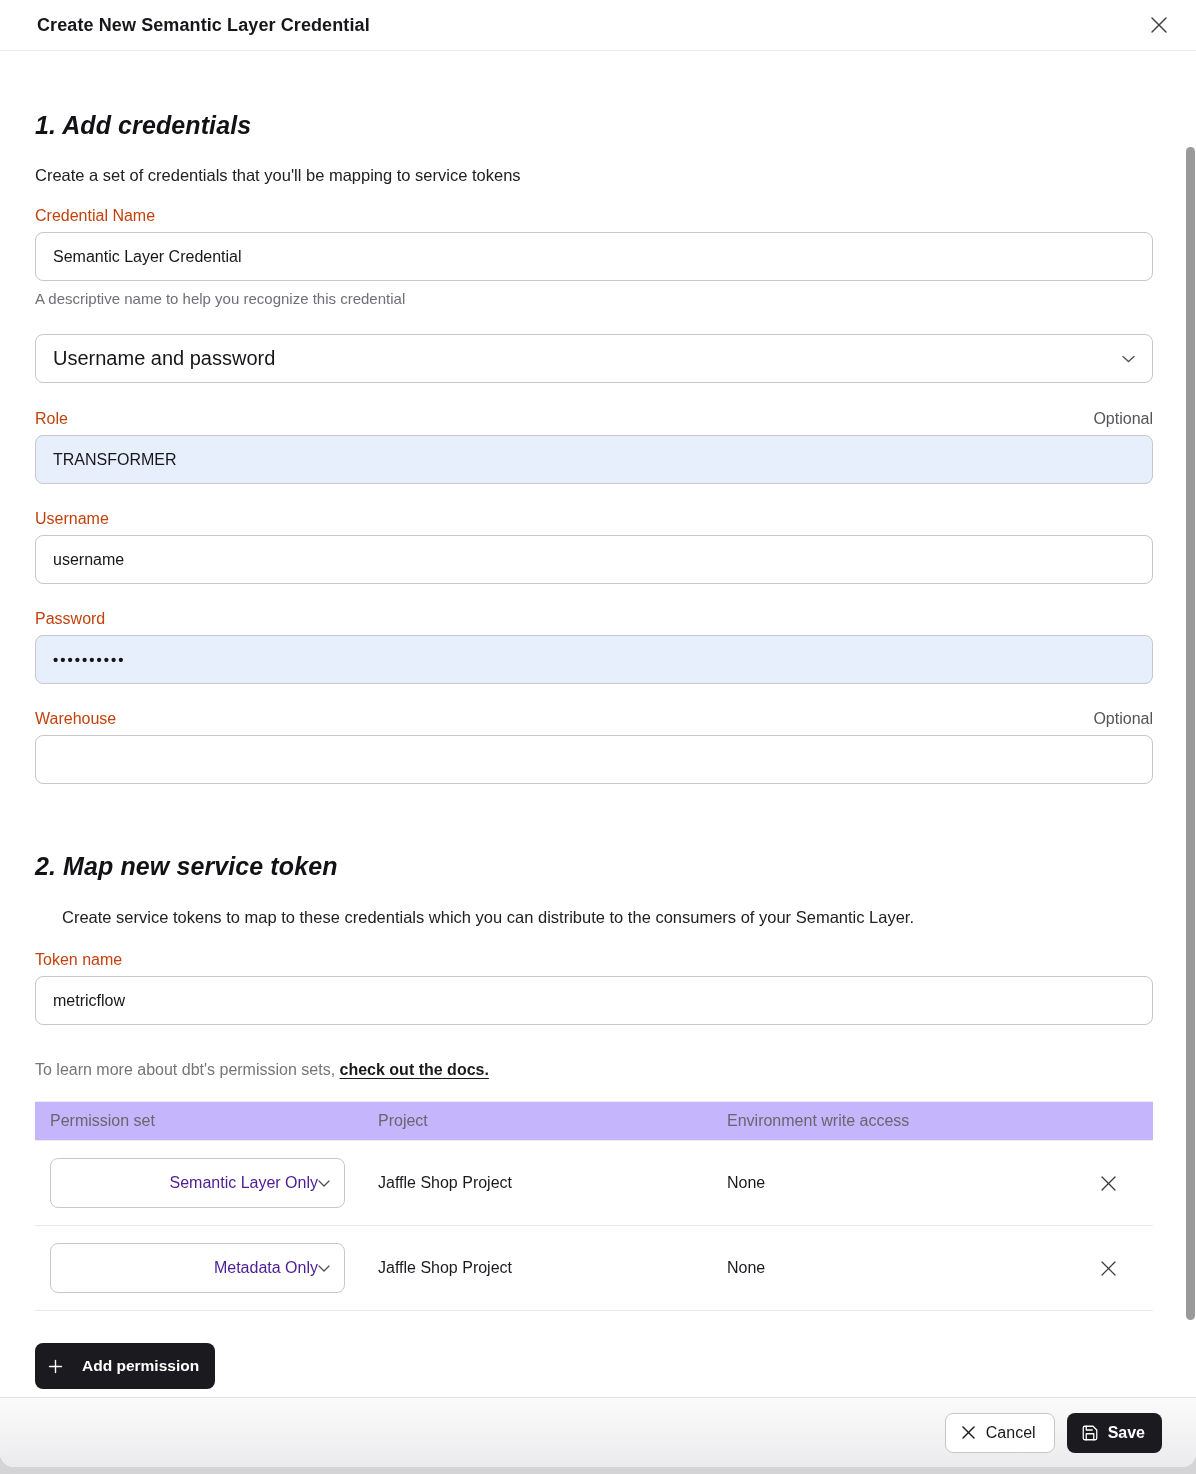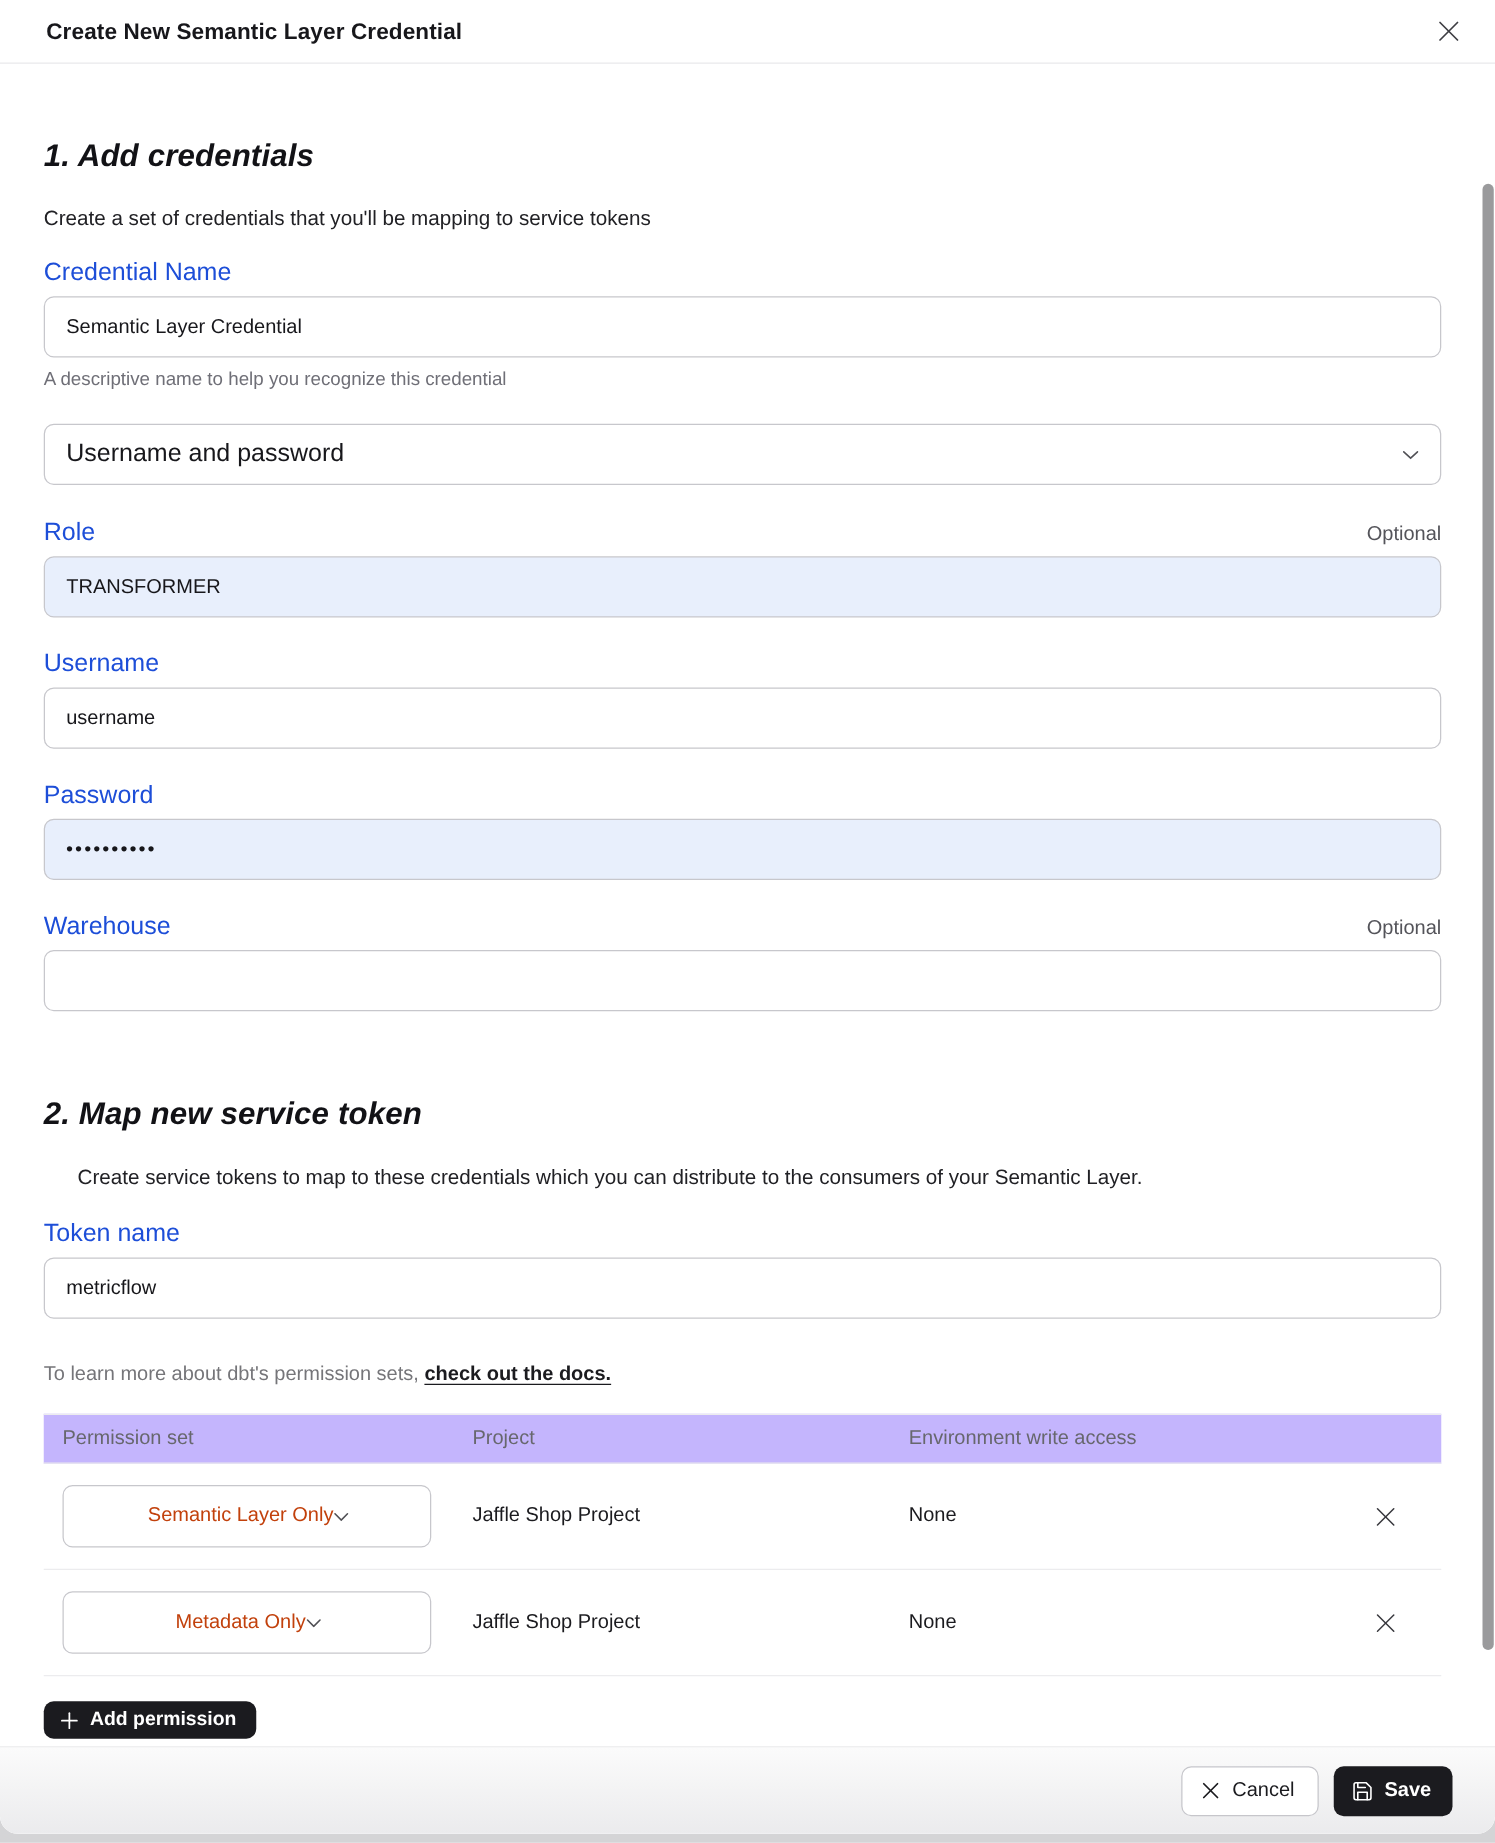--- a/index.html
+++ b/index.html
@@ -29,21 +29,21 @@
     background: none; border: none; cursor: pointer;
     width: 30px; height: 30px;
     display: flex; align-items: center; justify-content: center;
   }
   
   .content { padding: 0 43px 0 35px; }
   .section-heading { margin-top: 60px; font-size: 25px; font-weight: 700; color: #121216; letter-spacing: .1px; font-style: italic; }
   .section-desc { margin-top: 26px; font-size: 16.5px; color: #212125; }
   .field { margin-top: 26px; }
   .label-row { display: flex; justify-content: space-between; align-items: baseline; margin-bottom: 7px; }
-  .field-label { font-size: 20px; font-weight: 500; color: #1d4ed8; }
+  .field-label { font-size: 16px; font-weight: 500; color: #c2410c; }
   .optional-tag { font-size: 16px; color: #54545a; }
   .text-input {
     width: 100%; height: 49px;
     border: 1px solid #c7c7cc; border-radius: 8px;
     padding: 0 17px;
     font-size: 16px; color: #17171b;
     font-family: "Liberation Sans", sans-serif;
     background: #ffffff;
     outline: none;
   }
@@ -75,30 +75,30 @@
   .perm-row {
     display: grid; grid-template-columns: 343px 349px 336px 1fr;
     align-items: center; height: 85px;
     border-bottom: 1px solid #ececee;
     font-size: 16px; color: #1b1b1f;
   }
   .row-select {
     margin-left: 15px; width: 295px; height: 50px;
     border: 1px solid #c7c7cc; border-radius: 8px;
     padding: 0 14px 0 16px;
-    display: flex; align-items: center; justify-content: center;
-    font-size: 16px; font-weight: 500; color: #c2410c;
+    display: flex; align-items: center; justify-content: flex-end;
+    font-size: 16px; font-weight: 500; color: #4c1d95;
     background: #fff; cursor: pointer;
   }
   .row-remove { justify-self: center; }
   
   .btn-dark {
-    margin-top: 20px;
-    display: inline-flex; align-items: center; gap: 9px;
-    height: 30px; padding: 0 16px 0 13px;
+    margin-top: 32px;
+    display: inline-flex; align-items: center; gap: 19px;
+    height: 46px; padding: 0 16px 0 13px;
     background: #1b1b1f; color: #fff;
     border: none; border-radius: 8px;
     font-size: 15.5px; font-weight: 700;
     font-family: "Liberation Sans", sans-serif;
     cursor: pointer;
   }
   
   .modal-footer {
     position: absolute; left: 0; right: 0; bottom: 0;
     height: 70px;

